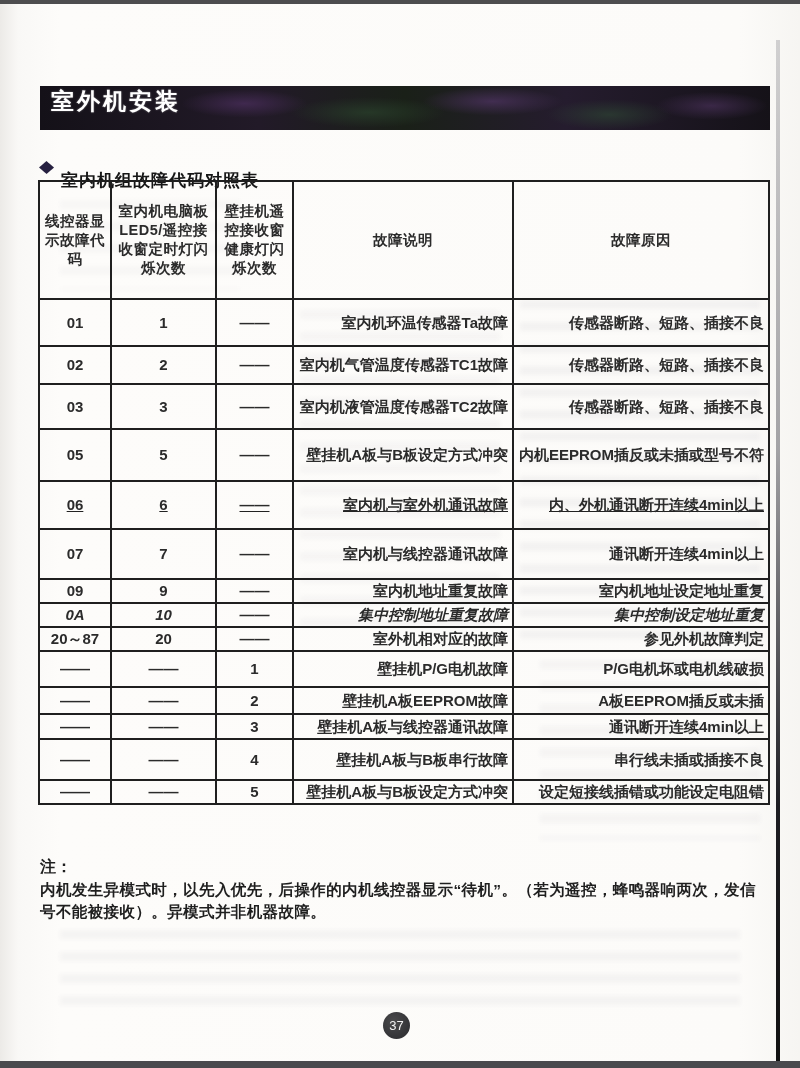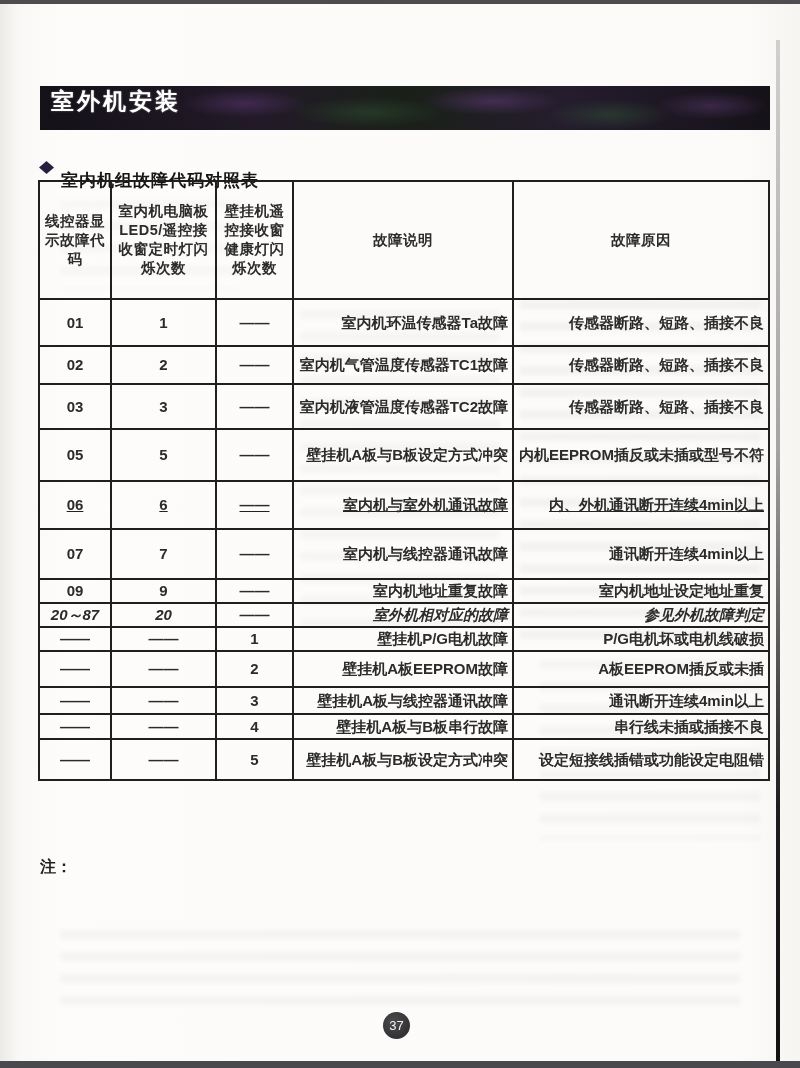--- a/index.html
+++ b/index.html
@@ -154,20 +154,27 @@
         <td class="c4">通讯断开连续4min以上</td>
       </tr>
       <tr>
         <td class="c0">09</td>
         <td class="c1">9</td>
         <td class="c2">——</td>
         <td class="c3">室内机地址重复故障</td>
         <td class="c4">室内机地址设定地址重复</td>
       </tr>
       <tr>
+        <td class="c0">0A</td>
+        <td class="c1">10</td>
+        <td class="c2">——</td>
+        <td class="c3">集中控制地址重复故障</td>
+        <td class="c4">集中控制设定地址重复</td>
+      </tr>
+      <tr>
         <td class="c0">20～87</td>
         <td class="c1">20</td>
         <td class="c2">——</td>
         <td class="c3">室外机相对应的故障</td>
         <td class="c4">参见外机故障判定</td>
       </tr>
       <tr>
         <td class="c0">——</td>
         <td class="c1">——</td>
         <td class="c2">1</td>
@@ -200,20 +207,21 @@
         <td class="c1">——</td>
         <td class="c2">5</td>
         <td class="c3">壁挂机A板与B板设定方式冲突</td>
         <td class="c4">设定短接线插错或功能设定电阻错</td>
       </tr>
     </tbody>
 </table>
 
 <div class="note">
   <div class="label">注：</div>
+  <div class="body">内机发生异模式时，以先入优先，后操作的内机线控器显示“待机”。（若为遥控，蜂鸣器响两次，发信号不能被接收）。异模式并非机器故障。</div>
 </div>
 
 <div class="pagenum">
   <span>37</span>
 </div>
 
 <div class="edge-right"></div>
 <div class="edge-bottom"></div>
 
 </body></html>

